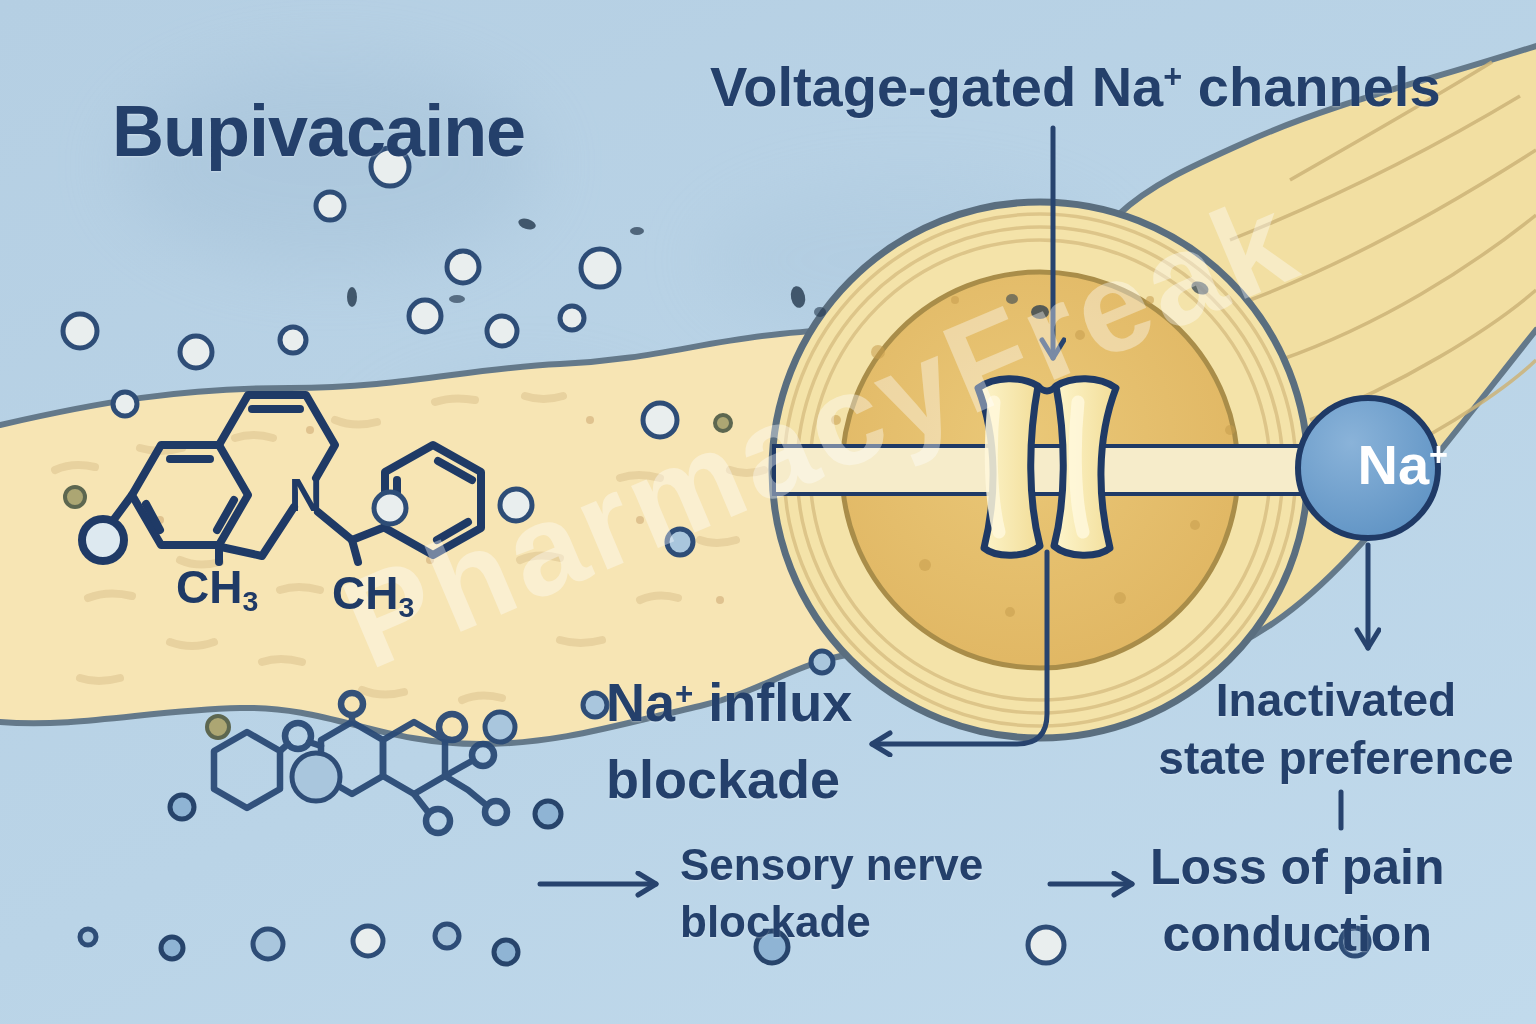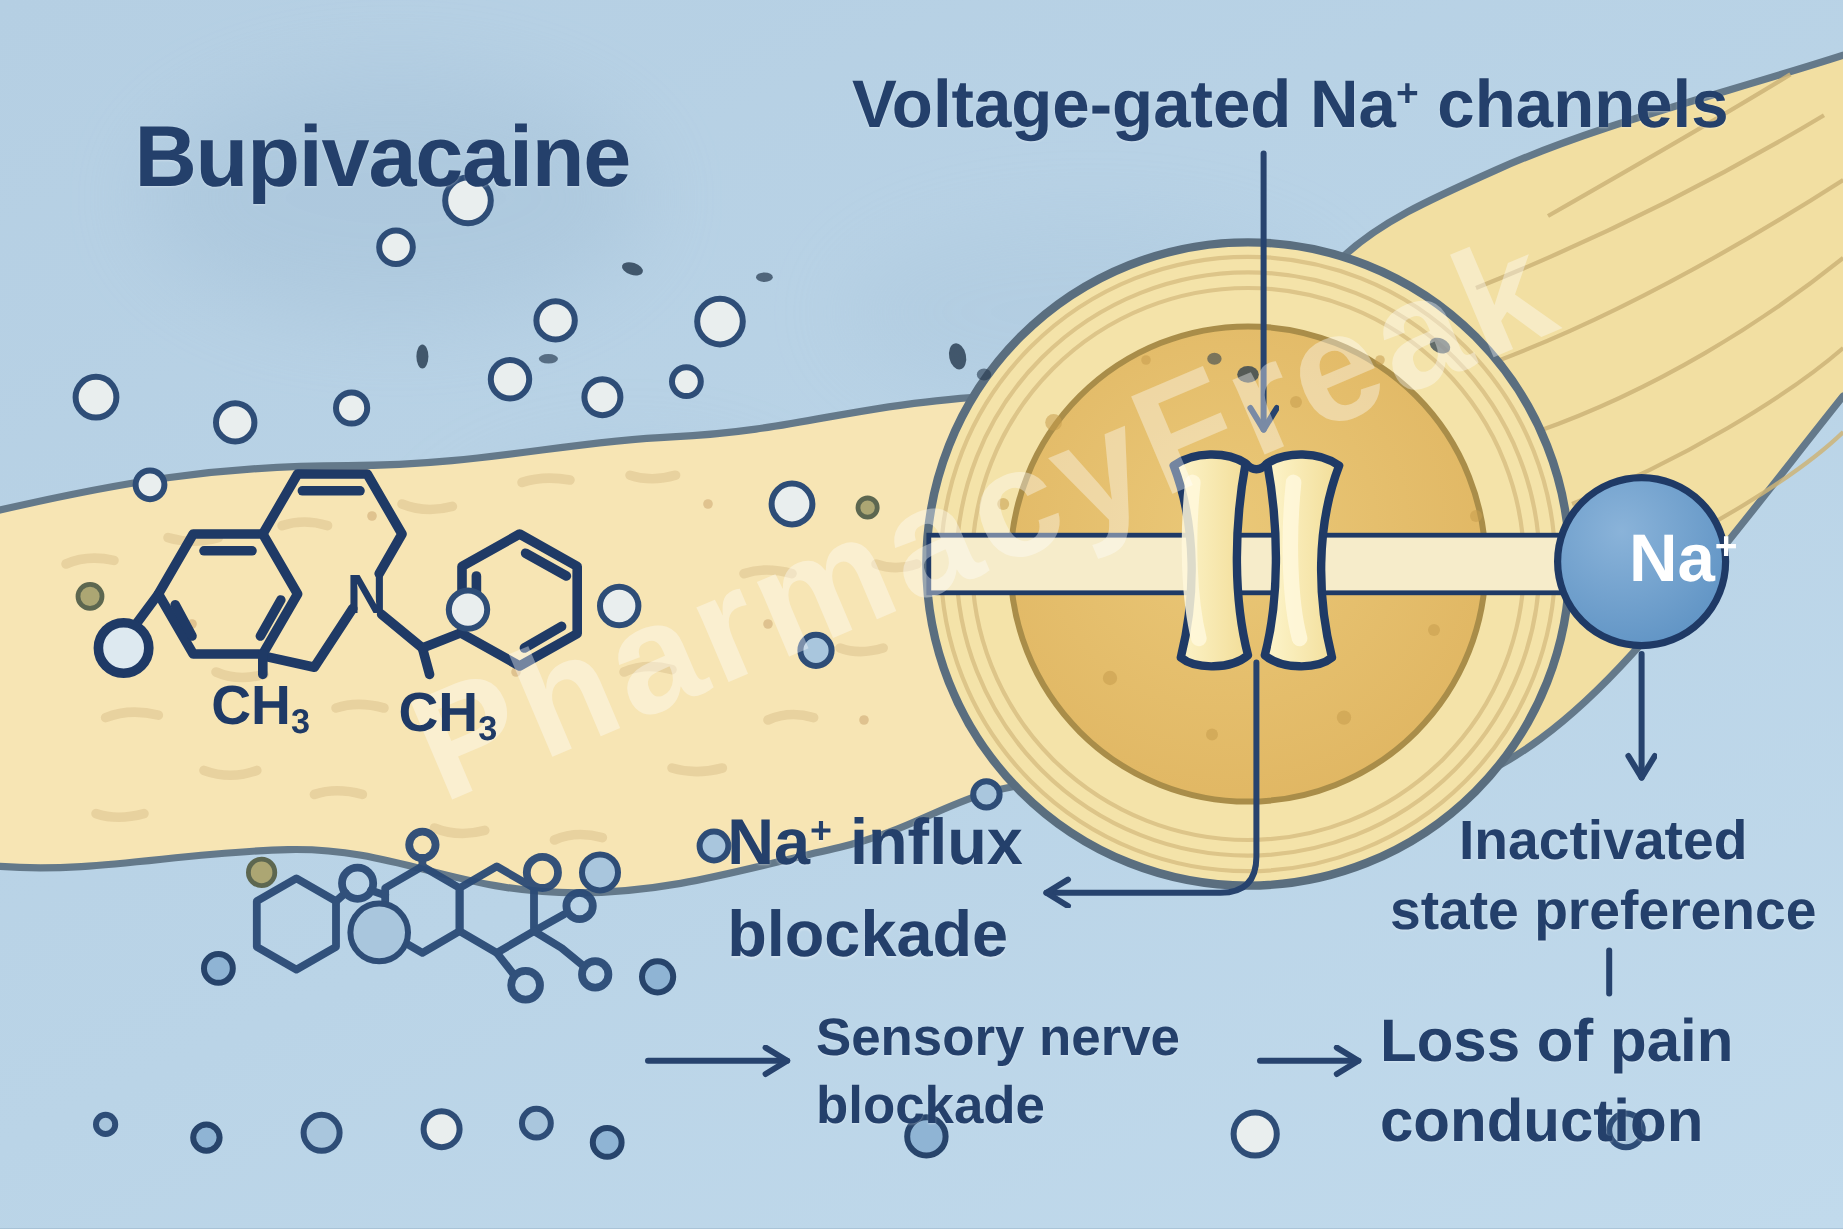--- a/index.html
+++ b/index.html
@@ -22,21 +22,21 @@
   }
   .label{position:absolute;z-index:3;color:#24406b;font-weight:bold;
          text-shadow:0 1px 2px rgba(255,255,255,.35);}
   .label .line{white-space:nowrap;}
   .sup{font-size:.58em;vertical-align:.55em;letter-spacing:0;}
   .sub{font-size:.62em;vertical-align:-.28em;}
   .title{left:112px;top:44px;font-size:72px;letter-spacing:-1px;margin-top:46px;}
   .channels{left:710px;top:54px;font-size:56px;}
   .influx{left:606px;top:664px;font-size:54px;line-height:1.42;}
   .inactivated{left:1116px;top:672px;width:440px;text-align:center;font-size:46px;line-height:1.26;}
-  .loss{left:1150px;top:834px;font-size:50px;line-height:1.34;}
+  .loss{left:1150px;top:834px;font-size:50px;line-height:1.34;text-align:center;}
   .sensory{left:680px;top:836px;font-size:44px;line-height:1.30;}
   .ion-label{left:1288px;top:432px;width:160px;text-align:right;font-size:56px;
              color:#ffffff;text-shadow:none;}
   .mol-label{position:absolute;z-index:3;color:#1f3a66;font-weight:bold;
              text-shadow:none;white-space:nowrap;}
   .ch3a{left:176px;top:560px;font-size:46px;}
   .nlab{left:289px;top:468px;font-size:46px;}
   .ch3b{left:332px;top:566px;font-size:46px;}
 </style>
 </head>

